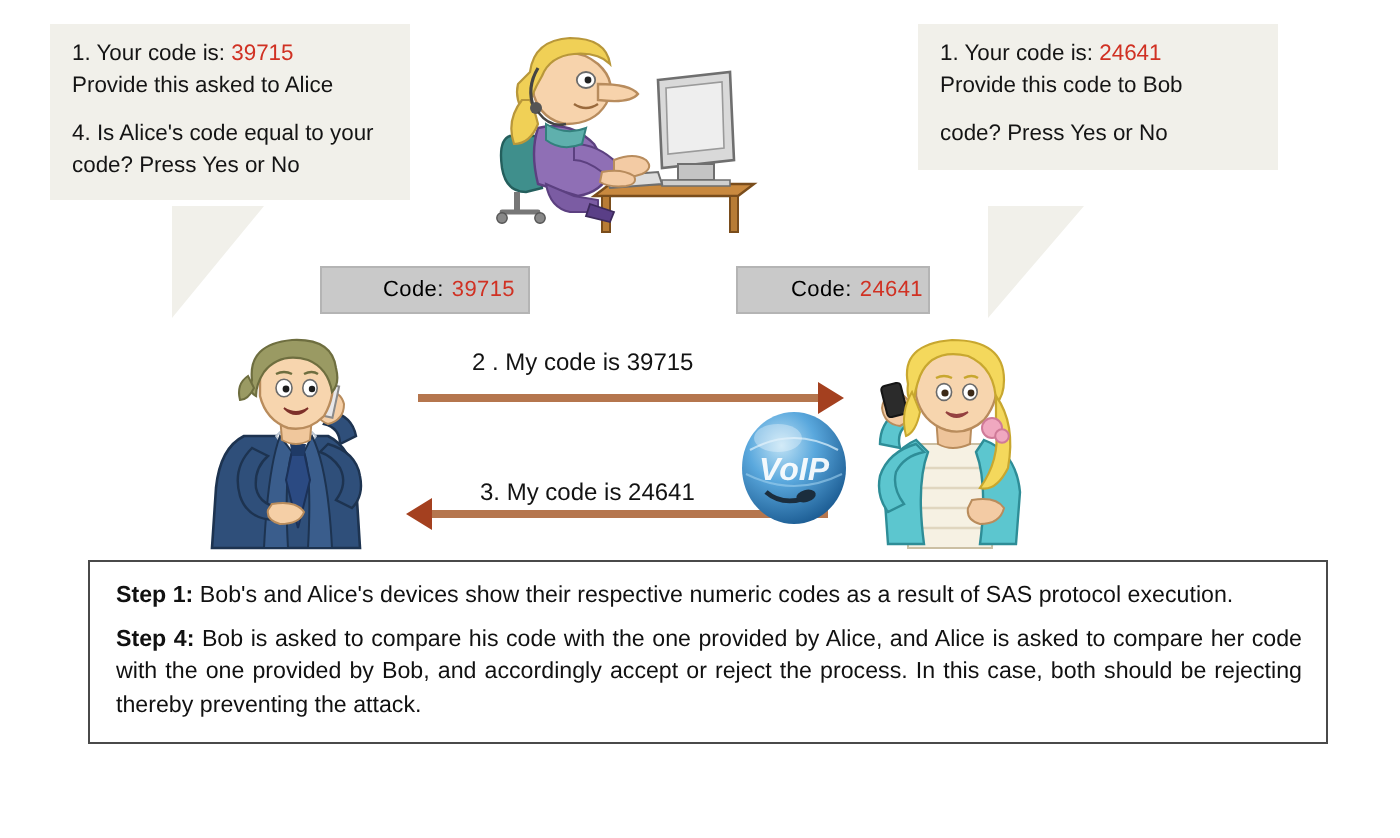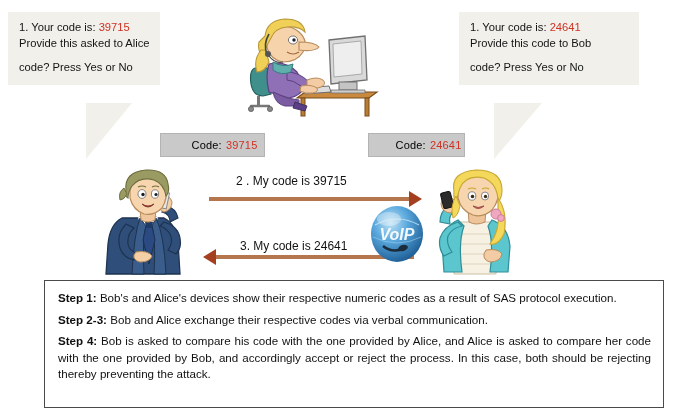--- a/index.html
+++ b/index.html
@@ -19,21 +19,21 @@
     background:#f1f0ea;
     padding:8px 10px 9px 11px;
     box-sizing:border-box;
     font-size:11.2px;
     line-height:15.5px;
     color:#141414;
   }
   .callout .ln{white-space:nowrap;}
   .callout .gap{height:9px;}
   .code-red{color:#d03123;}
-  #callout-left{left:8px;top:12px;width:152px;}
+  #callout-left{left:25px;top:12px;width:180px;}
   #callout-right{left:459px;top:12px;width:180px;}
 
   .tail{position:absolute;width:0;height:0;}
   
   #tail-left{
     left:86px;top:103px;
     border-left:0 solid transparent;
     border-top:56px solid #f1f0ea;
     border-right:46px solid transparent;
   }
@@ -92,21 +92,21 @@
   }
 
   
   .figure{position:absolute;}
   #figure-attacker{left:243px;top:14px;width:140px;height:104px;}
   #figure-bob{left:100px;top:168px;width:96px;height:108px;}
   #figure-alice{left:428px;top:168px;width:98px;height:108px;}
 
   
   #steps-box{
-    position:absolute;left:44px;top:280px;width:620px;height:128px;
+    position:absolute;left:44px;top:280px;width:620px;height:92px;
     background:#ffffff;
     border:1px solid #4a4a4a;
     box-sizing:border-box;
     padding:9px 12px 8px 13px;
     font-size:11.6px;
     line-height:16.6px;
     color:#111;
     text-align:justify;
   }
   #steps-box p{margin:0 0 5px 0;}
@@ -120,20 +120,21 @@
 <div class="stage">
 
   <div class="tail" id="tail-left"></div>
   <div class="callout" id="callout-left">
     <div class="ln">
       <span>1. Your code is:</span>
       <span class="code-red">39715</span>
     </div>
     <div class="ln">Provide this asked to Alice</div>
     <div class="gap"></div>
+    <div class="ln">4. Is Alice's code equal to your</div>
     <div class="ln">code? Press Yes or No</div>
   </div>
 
   <div class="tail" id="tail-right"></div>
   <div class="callout" id="callout-right">
     <div class="ln">
       <span>1. Your code is:</span>
       <span class="code-red">24641</span>
     </div>
     <div class="ln">Provide this code to Bob</div>
@@ -300,23 +301,19 @@
     <path d="M54 21 Q58 19 61 21" stroke="#c8a72f" stroke-width="1.2" fill="none"></path>
 
     <path d="M45 38 Q50 43 56 38 Q50 41 45 38 Z" fill="#c2605f" stroke="#94403f" stroke-width="0.9"></path>
   </svg>
 
   <div id="steps-box">
     <p class="jtext">
       <span class="step-tag">Step 1:</span>
       <span>Bob's and Alice's devices show their respective numeric codes as a result of SAS protocol execution.</span>
     </p>
-    <p>
-      <span class="step-tag">Step 2-3:</span>
-      <span>Bob and Alice exchange their respective codes via verbal communication.</span>
-    </p>
     <p class="jtext">
       <span class="step-tag">Step 4:</span>
       <span>Bob is asked to compare his code with the one provided by Alice, and Alice is asked to compare her code with the one provided by Bob, and accordingly accept or reject the process. In this case, both should be rejecting thereby preventing the attack.</span>
     </p>
   </div>
 
 </div>
 
 </body></html>

